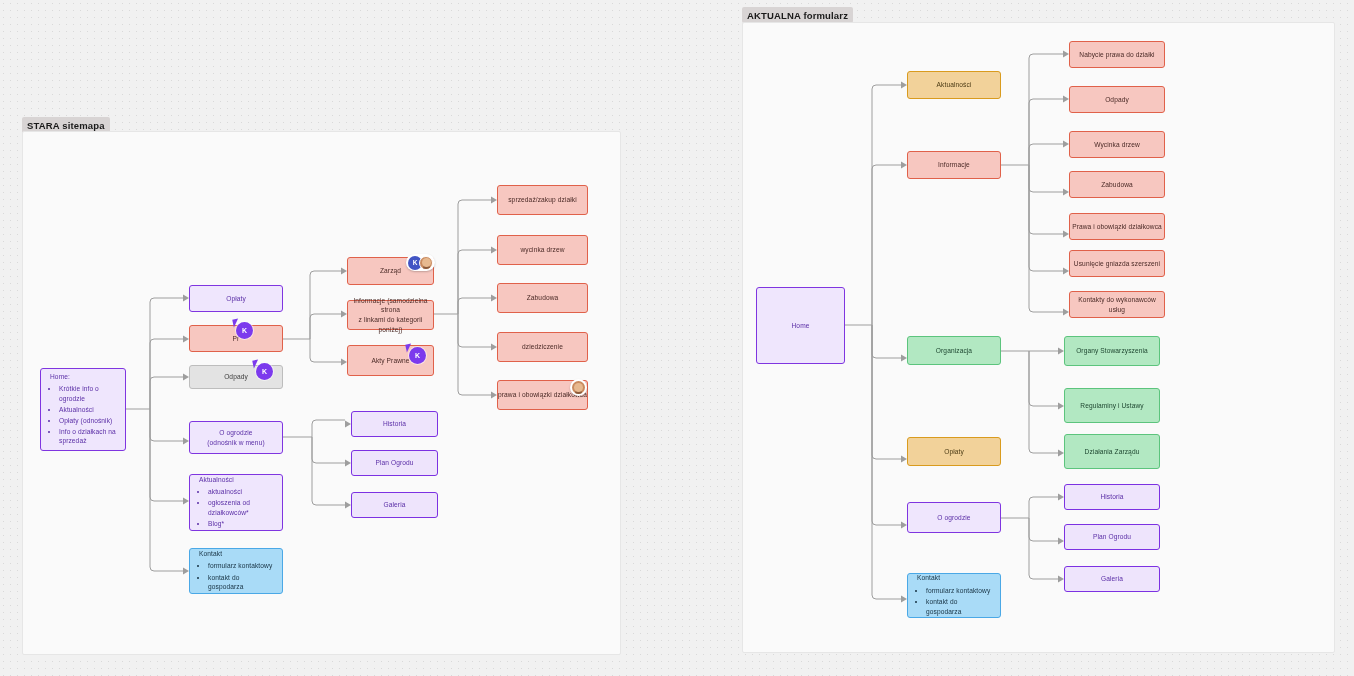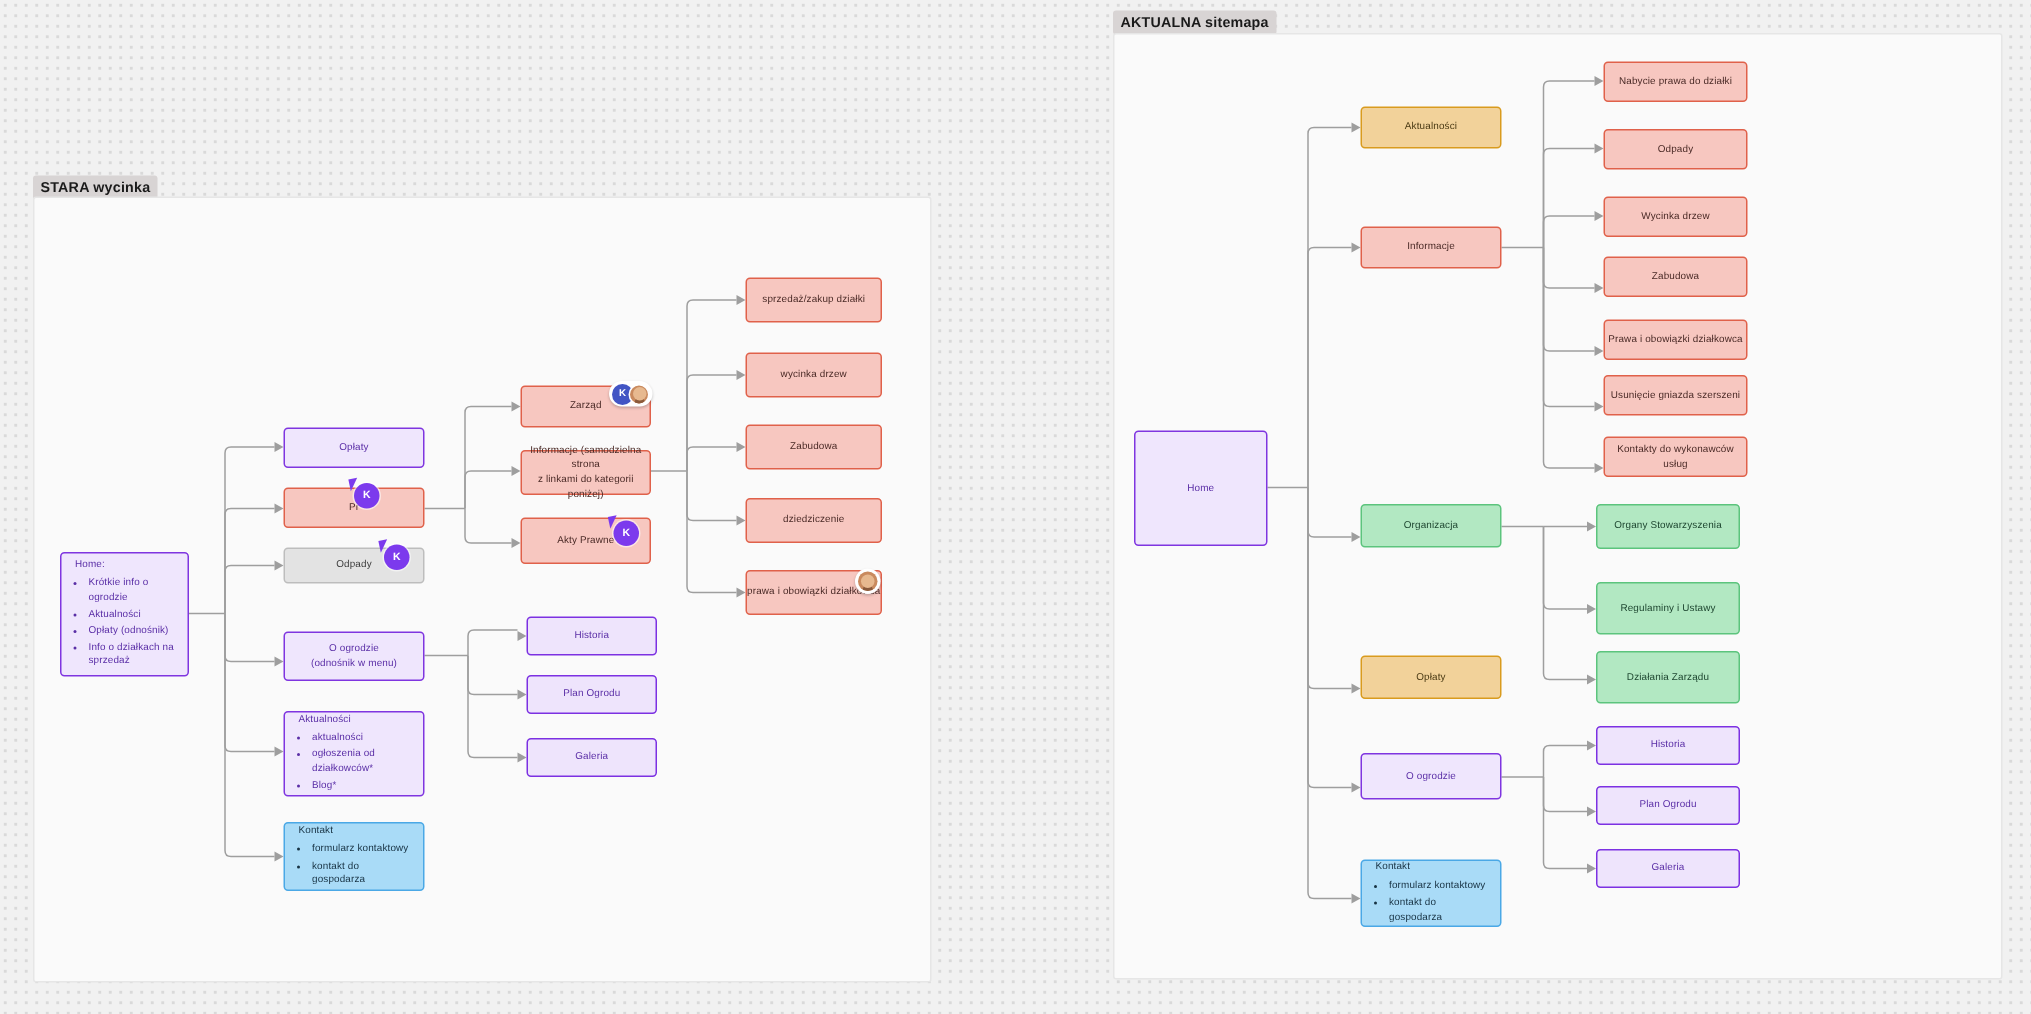--- a/index.html
+++ b/index.html
@@ -140,24 +140,24 @@
     width: 9px; height: 9px; border-radius: 50%;
     background: #e7b98f;
     box-shadow: 0 6px 0 -1px #8a5a3b;
   }
 </style>
 </head>
 <body>
 
 <div id="canvas">
 
-  <div class="frame-label" id="label-old">STARA wycinka</div>
+  <div class="frame-label" id="label-old">STARA sitemapa</div>
   <div class="frame" id="frame-old"></div>
 
-  <div class="frame-label" id="label-current">AKTUALNA sitemapa</div>
+  <div class="frame-label" id="label-current">AKTUALNA formularz</div>
   <div class="frame" id="frame-current"></div>
 
   <svg class="edges">
 
     <path d="M126,409 L150,409"></path>
 
     <path d="M150,409 L150,302 Q150,298 154,298 L183,298"></path>
     <path d="M150,409 L150,343 Q150,339 154,339 L183,339"></path>
     <path d="M150,409 L150,381 Q150,377 154,377 L183,377"></path>
     <path d="M150,409 L150,437 Q150,441 154,441 L183,441"></path>

